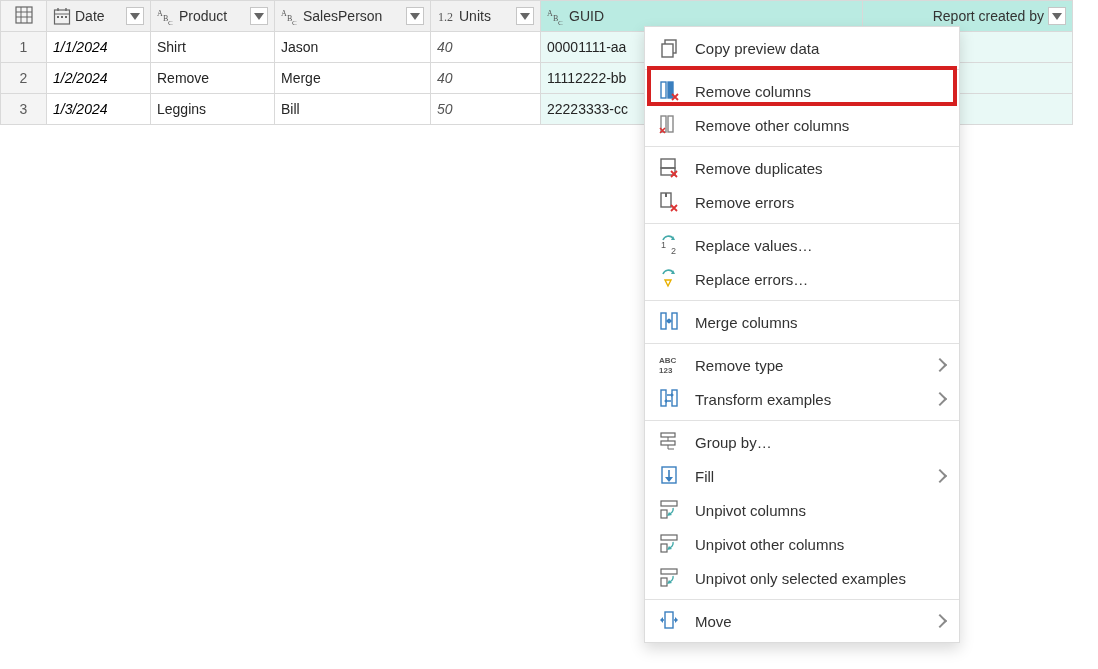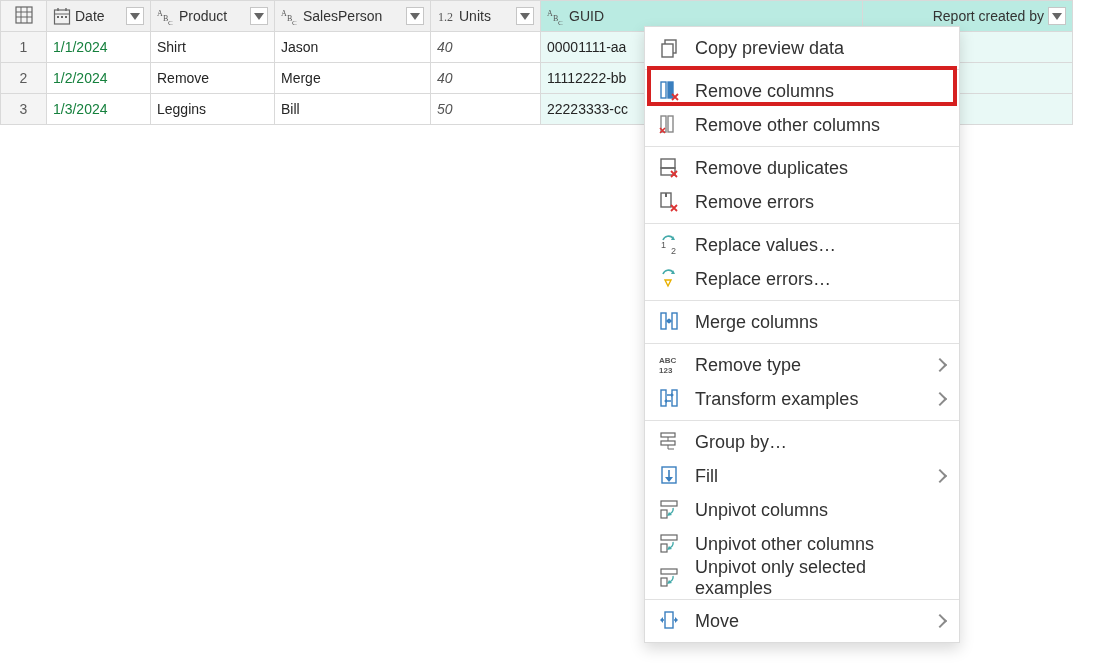--- a/index.html
+++ b/index.html
@@ -66,21 +66,21 @@
     width: 18px; height: 18px;
     border: 1px solid #c6c6c6;
     background: #ffffff;
     display: flex;
     align-items: center;
     justify-content: center;
     cursor: pointer;
   }
   .filter-btn.sel { background: #ffffff; }
   .cell-num { text-align: right; font-style: italic; color: #555; }
-  .cell-date { text-align: right; color: #15803d; margin-left: 28px; }
+  .cell-date { text-align: right; font-style: italic; color: #000000; margin-left: 28px; }
   .cell-txt { }
   
   .ctx {
     position: absolute;
     left: 644px;
     top: 26px;
     width: 316px;
     background: #ffffff;
     border: 1px solid #dcdcdc;
     box-shadow: 0 6px 14px rgba(0,0,0,0.15);
@@ -94,21 +94,21 @@
     padding: 0 14px;
     cursor: pointer;
     color: #323232;
     position: relative;
   }
   .ctx-ic {
     width: 22px; height: 22px;
     flex: 0 0 22px;
     display:flex;align-items:center;justify-content:center;
   }
-  .ctx-label { flex: 1 1 auto; font-size: 18px; }
+  .ctx-label { flex: 1 1 auto; font-size: 15px; }
   .ctx-arrow {
     width: 10px; height: 10px;
     border-right: 2px solid #8a8a8a;
     border-top: 2px solid #8a8a8a;
     transform: rotate(45deg);
   }
   .ctx-sep {
     height: 1px;
     background: #e1e1e1;
     margin: 4px 0;

